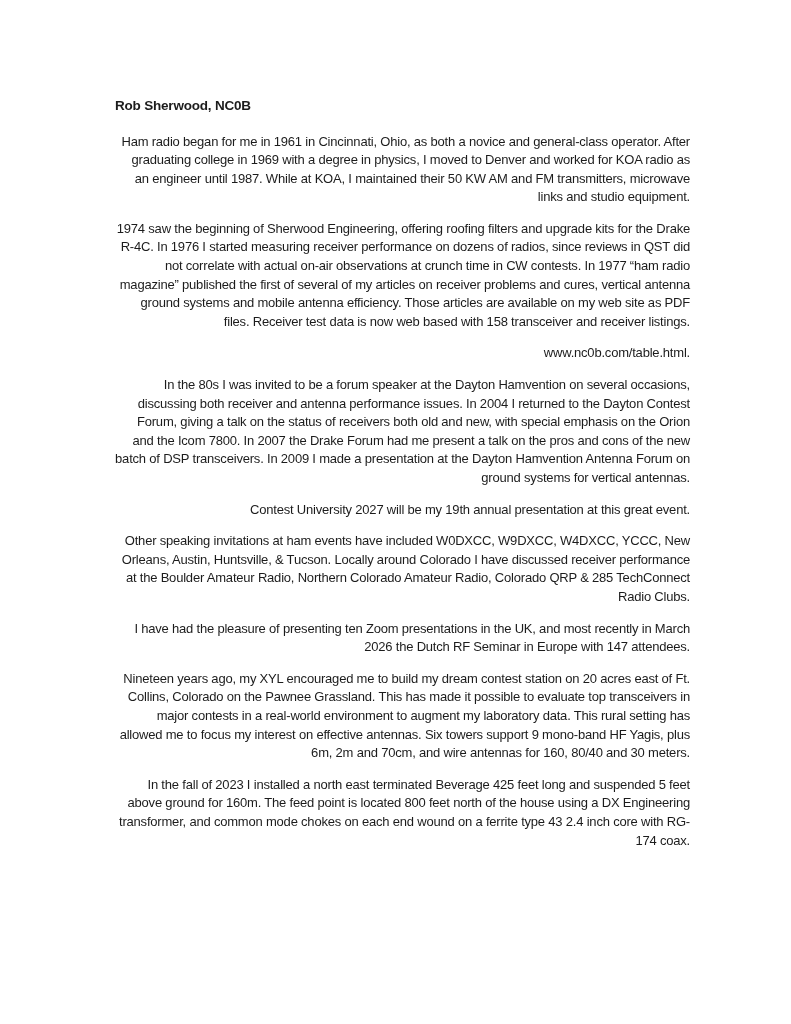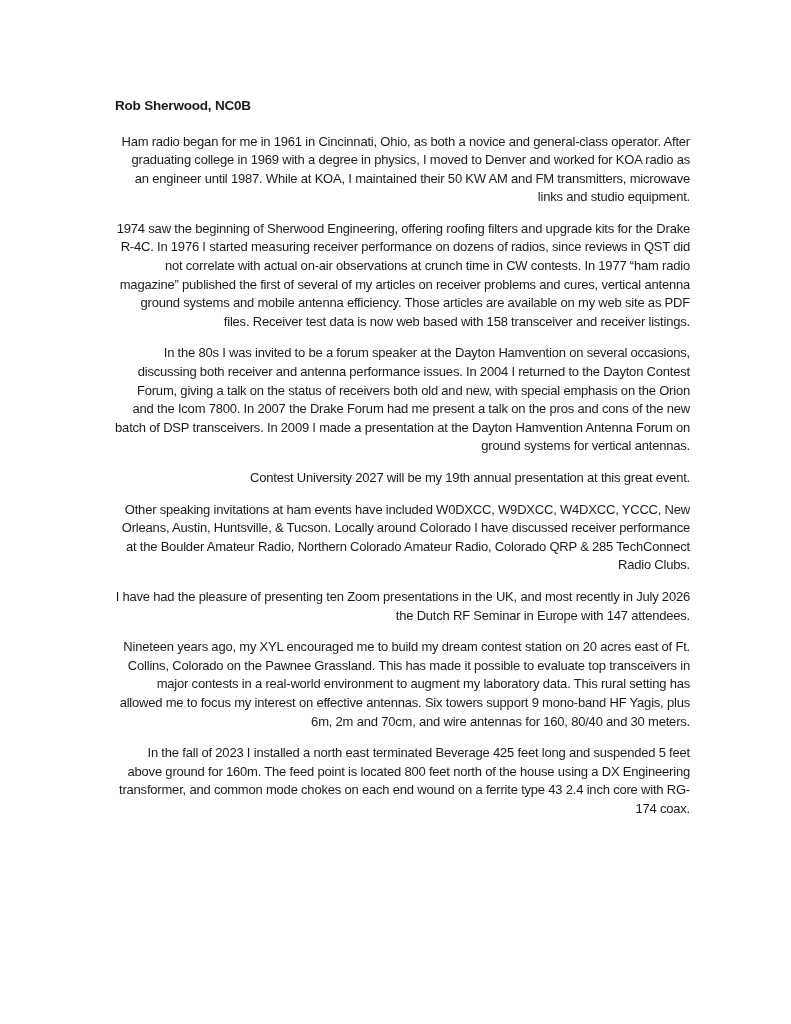--- a/index.html
+++ b/index.html
@@ -41,27 +41,28 @@
 <body>
 
 <div class="page">
   <div class="content">
     <div class="doc-title">Rob Sherwood, NC0B</div>
 
     <p class="para">Ham radio began for me in 1961 in Cincinnati, Ohio, as both a novice and general-class operator. After graduating college in 1969 with a degree in physics, I moved to Denver and worked for KOA radio as an engineer until 1987. While at KOA, I maintained their 50 KW AM and FM transmitters, microwave links and studio equipment.</p>
 
     <p class="para">1974 saw the beginning of Sherwood Engineering, offering roofing filters and upgrade kits for the Drake R-4C.  In 1976 I started measuring receiver performance on dozens of radios, since reviews in QST did not correlate with actual on-air observations at crunch time in CW contests. In 1977 “ham radio magazine” published the first of several of my articles on receiver problems and cures, vertical antenna ground systems and mobile antenna efficiency.  Those articles are available on my web site as PDF files. Receiver test data is now web based with 158 transceiver and receiver listings.</p>
 
+    <p class="para">www.nc0b.com/table.html.</p>
 
     <p class="para">In the 80s I was invited to be a forum speaker at the Dayton Hamvention on several occasions, discussing both receiver and antenna performance issues. In 2004 I returned to the Dayton Contest Forum, giving a talk on the status of receivers both old and new, with special emphasis on the Orion and the Icom 7800.  In 2007 the Drake Forum had me present a talk on the pros and cons of the new batch of DSP transceivers. In 2009 I made a presentation at the Dayton Hamvention Antenna Forum on ground systems for vertical antennas.</p>
 
 
     <p class="para">Contest University 2027 will be my 19th annual presentation at this great event.</p>
 
     <p class="para">Other speaking invitations at ham events have included W0DXCC, W9DXCC, W4DXCC, YCCC, New Orleans, Austin, Huntsville, &amp; Tucson.  Locally around Colorado I have discussed receiver performance at the Boulder Amateur Radio, Northern Colorado Amateur Radio, Colorado QRP &amp; 285 TechConnect Radio Clubs.</p>
 
-    <p class="para">I have had the pleasure of presenting ten Zoom presentations in the UK, and most recently in July 2026 the Dutch RF Seminar in Europe with 147 attendees.</p>
+    <p class="para">I have had the pleasure of presenting ten Zoom presentations in the UK, and most recently in March 2026 the Dutch RF Seminar in Europe with 147 attendees.</p>
 
     <p class="para">Nineteen years ago, my XYL encouraged me to build my dream contest station on 20 acres east of Ft. Collins, Colorado on the Pawnee Grassland.  This has made it possible to evaluate top transceivers in major contests in a real-world environment to augment my laboratory data. This rural setting has allowed me to focus my interest on effective antennas.  Six towers support 9 mono-band HF Yagis, plus 6m, 2m and 70cm, and wire antennas for 160, 80/40 and 30 meters.</p>
 
     <p class="para">In the fall of 2023 I installed a north east terminated Beverage 425 feet long and suspended 5 feet above ground for 160m. The feed point is located 800 feet north of the house using a DX Engineering transformer, and common mode chokes on each end wound on a ferrite type 43 2.4 inch core with RG-174 coax.</p>
   </div>
 </div>
 
 </body></html>

